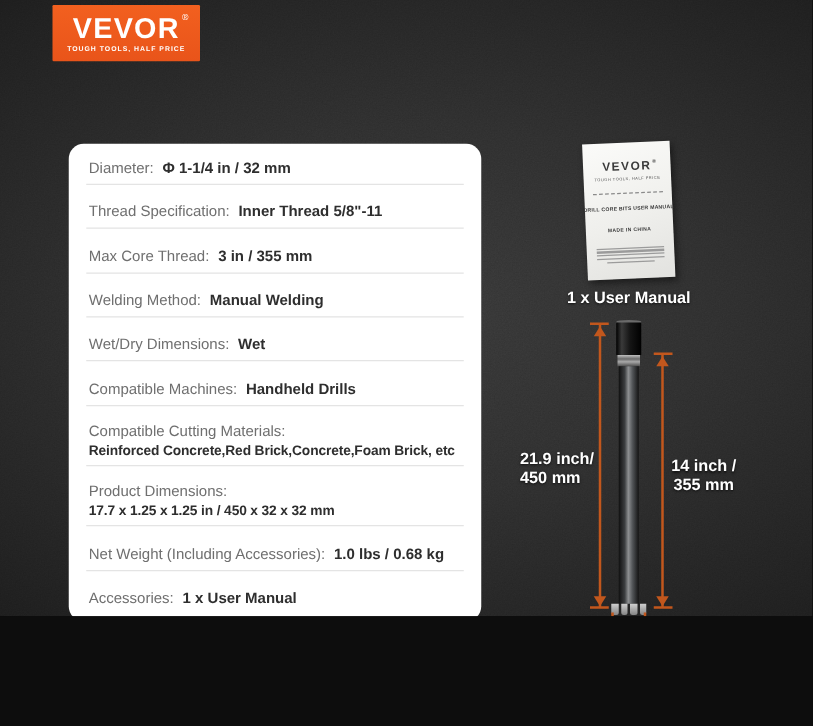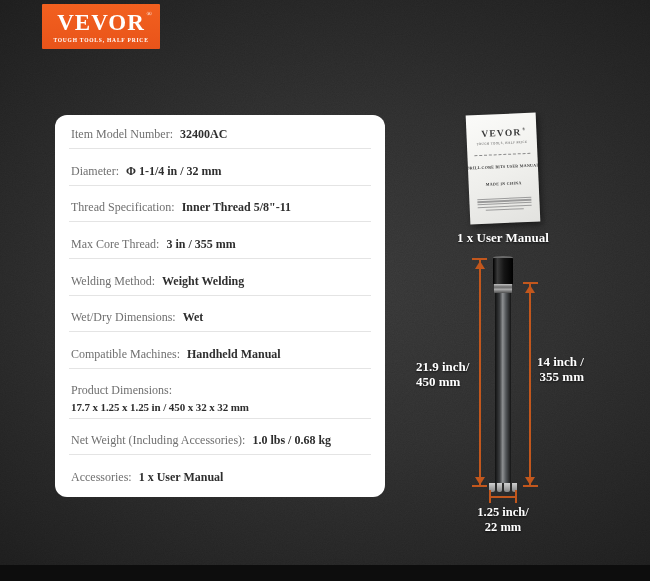--- a/index.html
+++ b/index.html
@@ -1,18 +1,18 @@
 <!DOCTYPE html>
 <html><head>
 <meta charset="utf-8">
 <style>
   html,body{margin:0;padding:0;background:#0d0d0d;}
   .stage{
-    position:relative;width:650px;height:565px;overflow:hidden;
-    font-family:Liberation Serif, serif;
+    position:relative;width:650px;height:493px;overflow:hidden;
+    font-family:Liberation Sans, sans-serif;
     background:radial-gradient(ellipse 120% 100% at 52% 50%, #434343 0%, #383838 30%, #262626 62%, #151515 88%, #0b0b0b 100%);
   }
   .noise{position:absolute;left:0;top:0;z-index:1;pointer-events:none;opacity:.5;}
   
   .logo{
     position:absolute;left:42px;top:4px;width:118px;height:45px;z-index:2;
     background:linear-gradient(180deg,#f2601f,#e9541a);
     display:flex;flex-direction:column;align-items:center;justify-content:center;
     color:#fff;border-radius:1px;
   }
@@ -85,46 +85,46 @@
     <rect width="650" height="581" filter="url(#grain)"></rect>
   </svg>
 
   <div class="logo">
     <div class="big"><span>VEVOR</span><span class="reg">®</span></div>
     <div class="slogan">TOUGH TOOLS, HALF PRICE</div>
   </div>
 
   <div class="panel">
     <div class="row">
-        <span class="lbl">Item Model Number:</span>
-        <span class="val">32400AC</span>
-      </div>
-    <div class="row">
         <span class="lbl">Diameter:</span>
         <span class="val">Φ 1-1/4 in / 32 mm</span>
       </div>
     <div class="row">
         <span class="lbl">Thread Specification:</span>
         <span class="val">Inner Thread 5/8"-11</span>
       </div>
     <div class="row">
         <span class="lbl">Max Core Thread:</span>
         <span class="val">3 in / 355 mm</span>
       </div>
     <div class="row">
         <span class="lbl">Welding Method:</span>
-        <span class="val">Weight Welding</span>
+        <span class="val">Manual Welding</span>
       </div>
     <div class="row">
         <span class="lbl">Wet/Dry Dimensions:</span>
         <span class="val">Wet</span>
       </div>
     <div class="row">
         <span class="lbl">Compatible Machines:</span>
-        <span class="val">Handheld Manual</span>
+        <span class="val">Handheld Drills</span>
+      </div>
+    <div class="row stacked">
+        <span class="lbl">Compatible Cutting Materials:</span>
+        <span class="val">Reinforced Concrete,Red Brick,Concrete,Foam Brick, etc</span>
       </div>
     <div class="row stacked">
         <span class="lbl">Product Dimensions:</span>
         <span class="val">17.7 x 1.25 x 1.25 in / 450 x 32 x 32 mm</span>
       </div>
     <div class="row">
         <span class="lbl">Net Weight (Including Accessories):</span>
         <span class="val">1.0 lbs / 0.68 kg</span>
       </div>
     <div class="row">
@@ -173,21 +173,21 @@
   <div class="dim" style="left:523px;top:485px;width:15px;height:2px;"></div>
 
   <div class="dim" style="left:489px;top:490px;width:2px;height:13px;"></div>
   <div class="dim" style="left:490px;top:496px;width:26px;height:2px;"></div>
   <div class="dim" style="left:515px;top:490px;width:2px;height:13px;"></div>
 
   <div class="dimtext" style="left:416px;top:359px;text-align:left;">
     <div>21.9 inch/</div>
     <div>450 mm</div>
   </div>
-  <div class="dimtext" style="left:537px;top:354px;text-align:right;">
+  <div class="dimtext" style="left:537px;top:365px;text-align:center;">
     <div>14 inch /</div>
     <div>355 mm</div>
   </div>
   <div class="dimtext" style="left:453px;top:505px;width:100px;text-align:center;font-size:12.5px;">
     <div>1.25 inch/</div>
     <div>22 mm</div>
   </div>
 
 </div>
 

